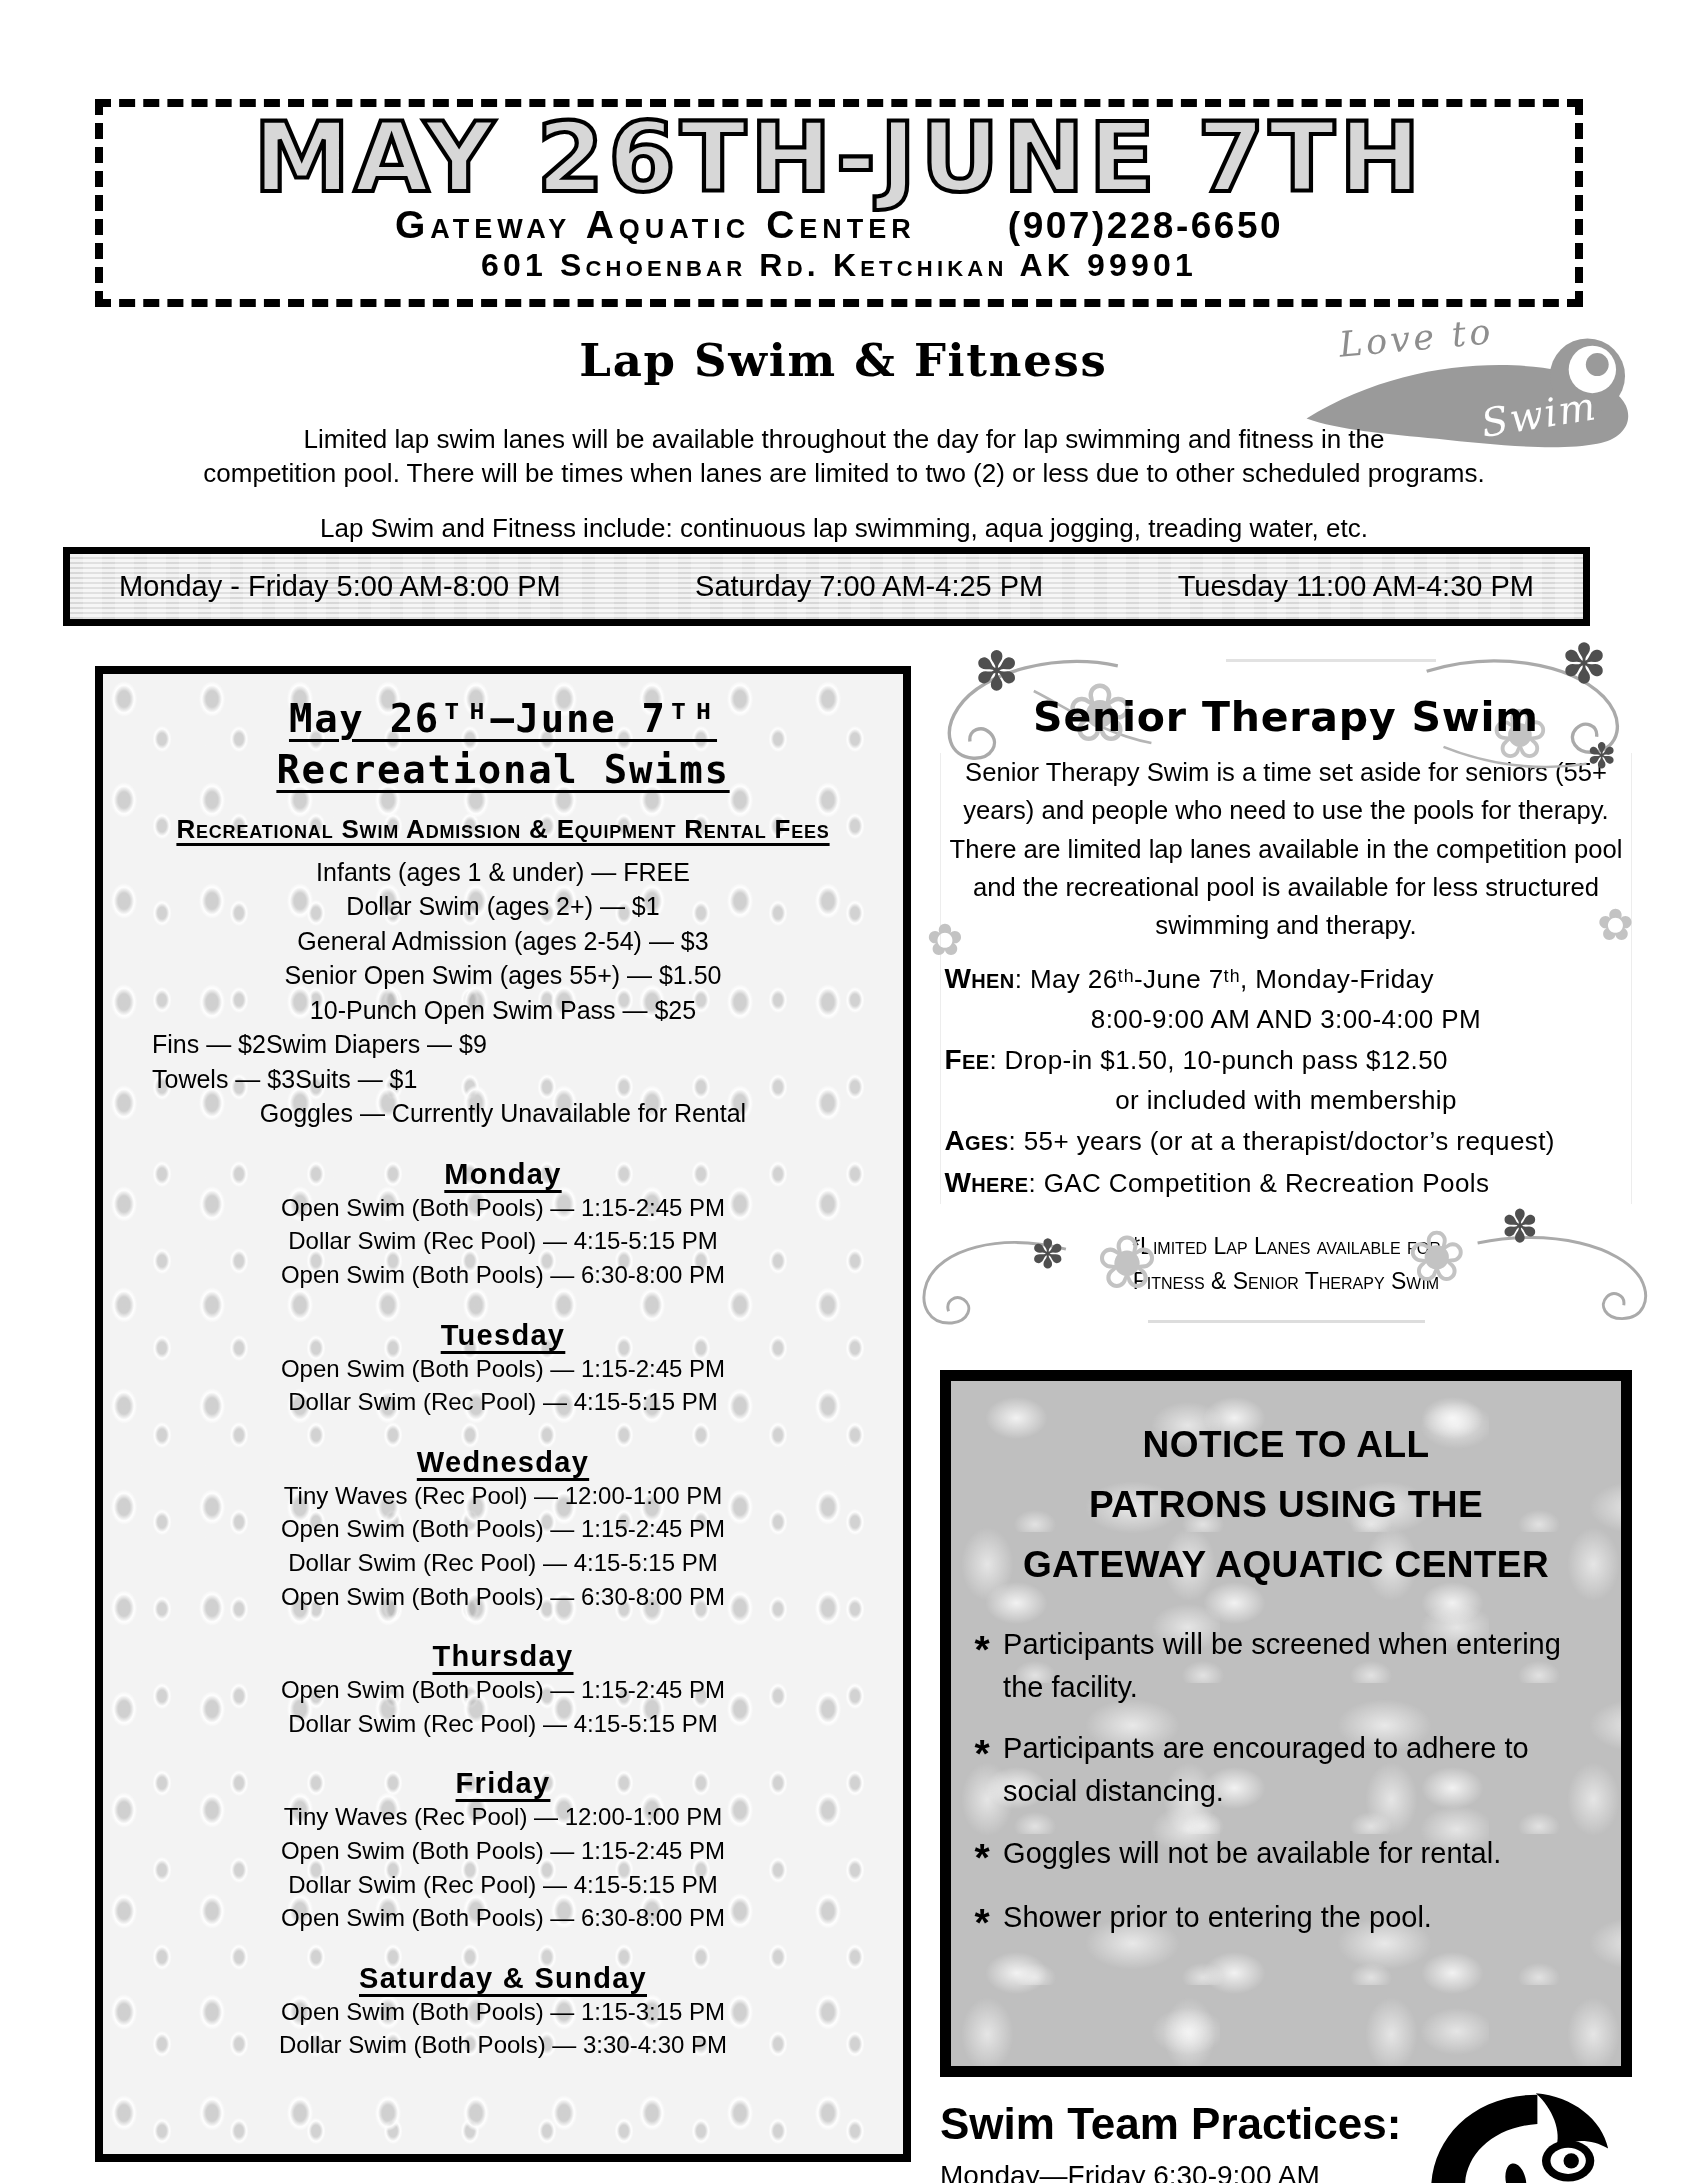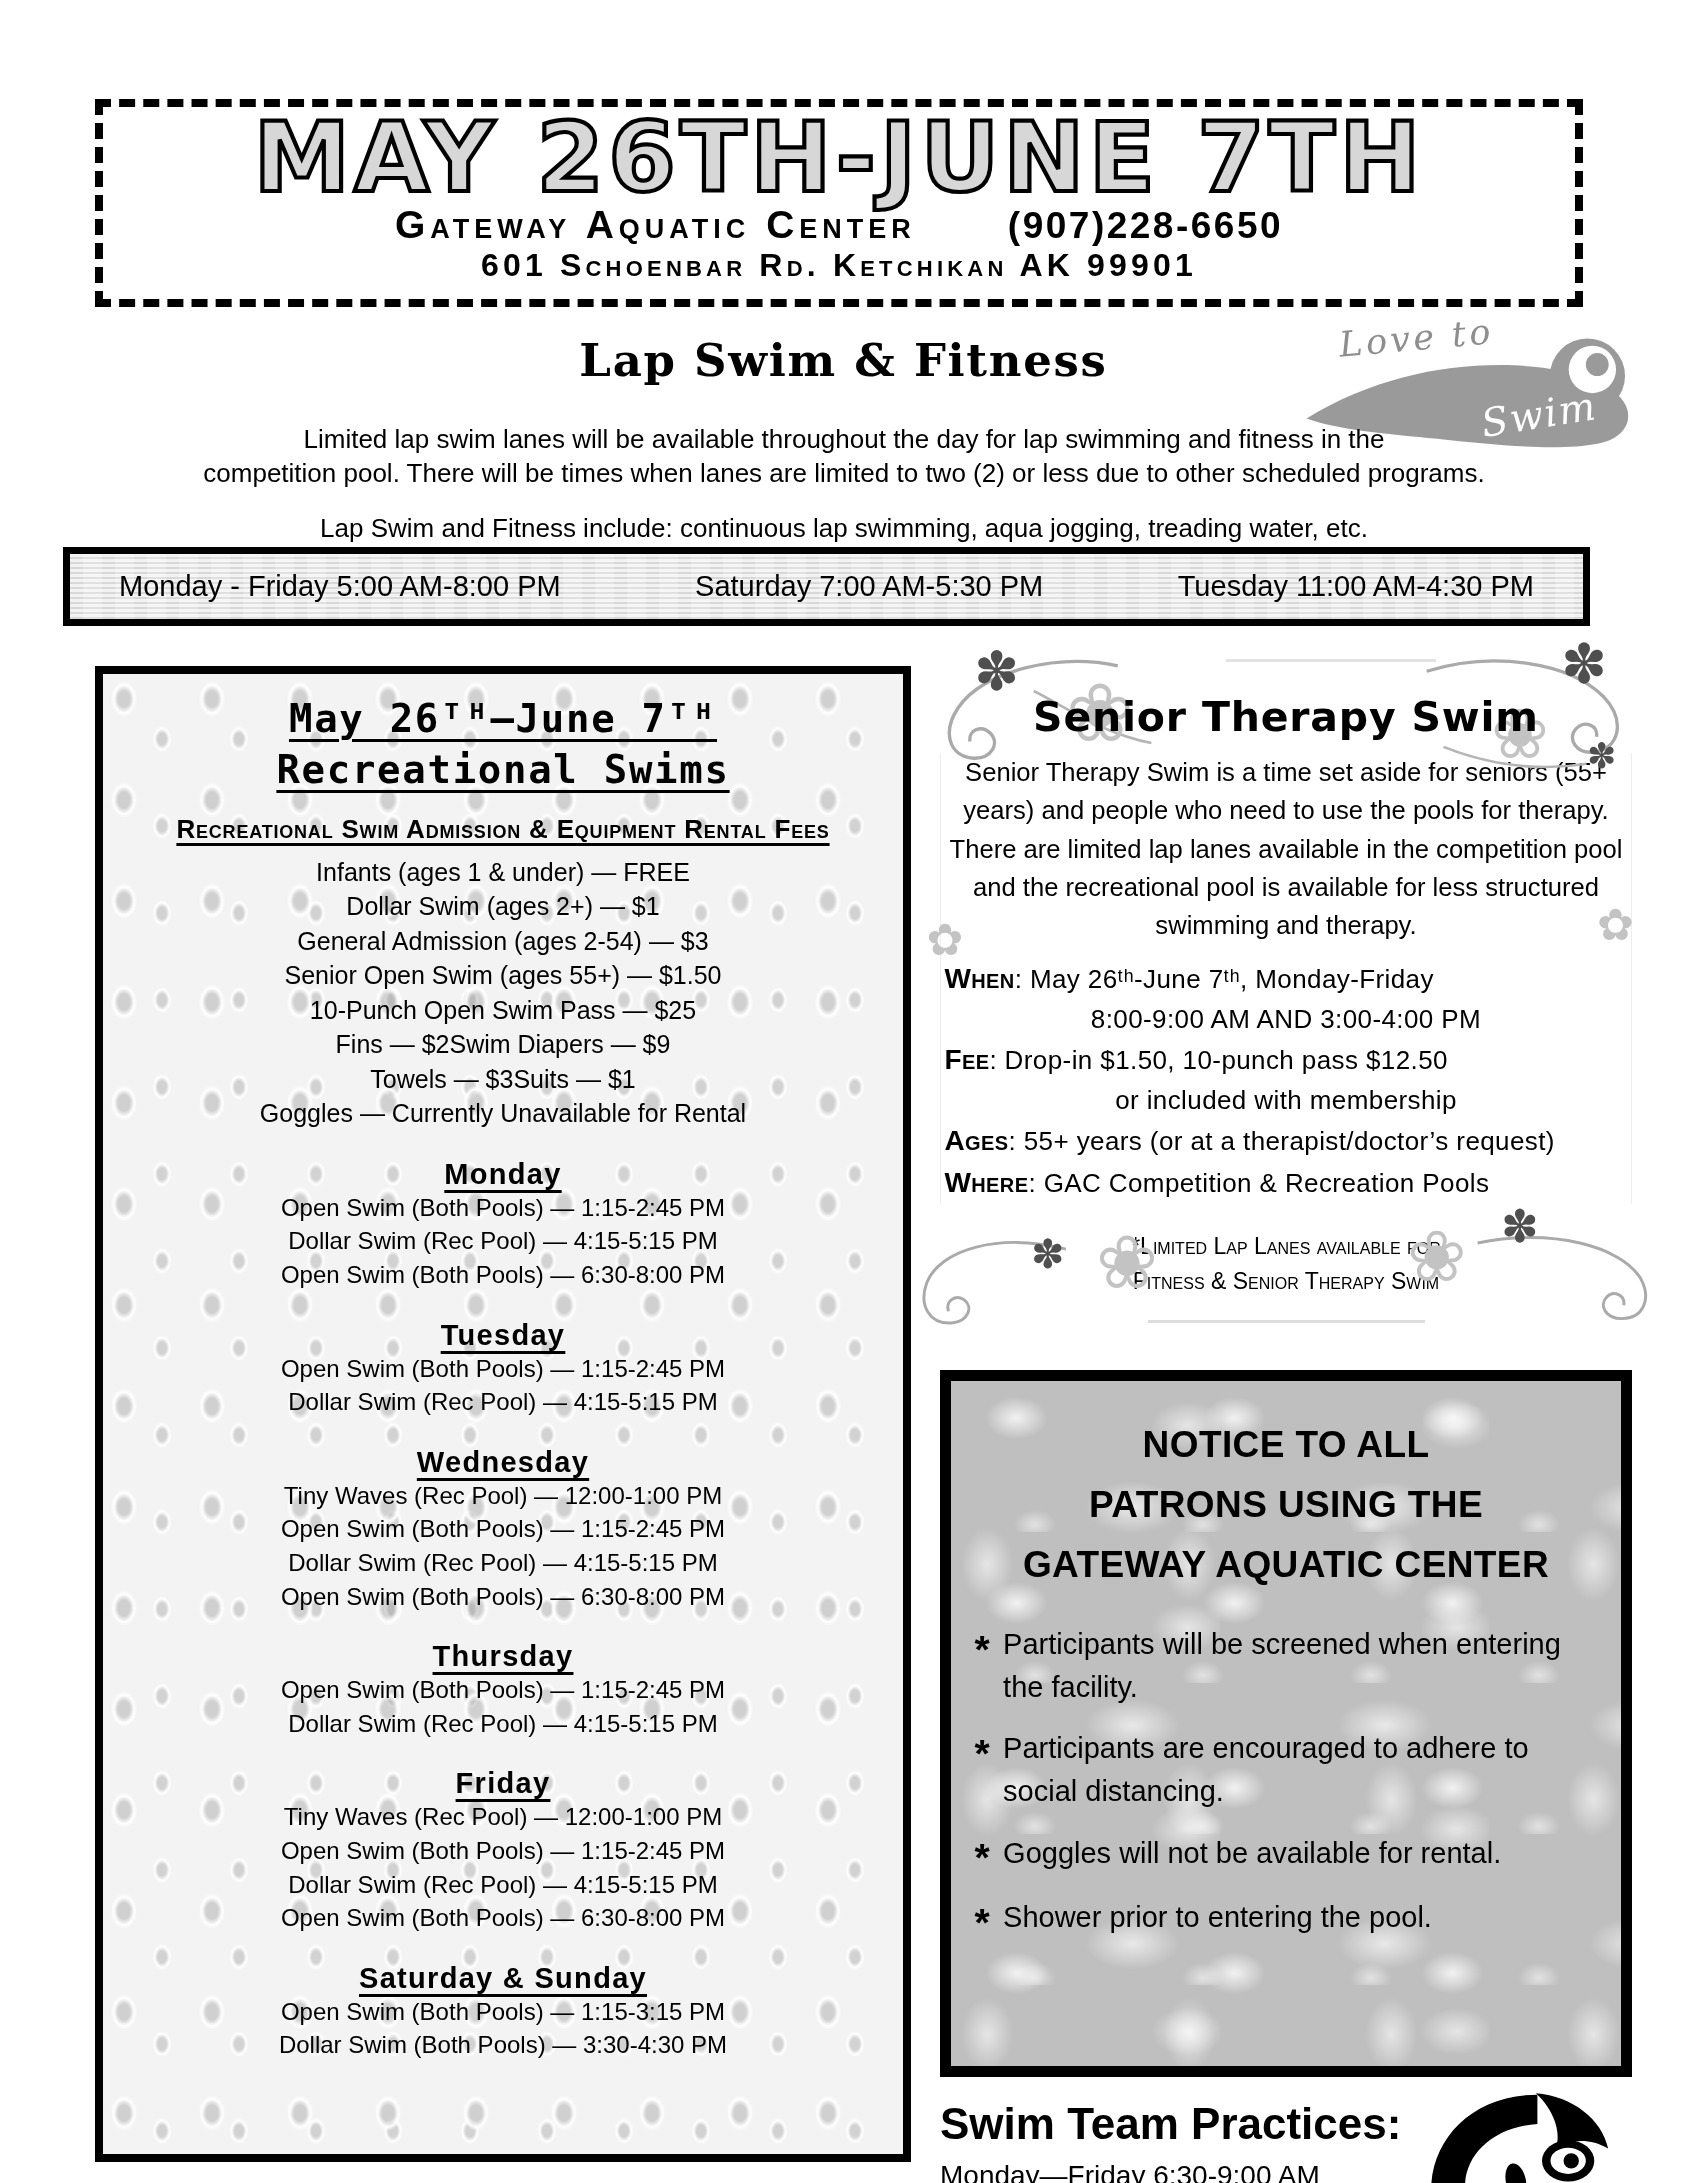--- a/index.html
+++ b/index.html
@@ -45,21 +45,21 @@
       radial-gradient(13.4px 18.5px at 59px 65px, rgba(140,140,140,.32) 0 32%, rgba(255,255,255,.92) 55%, rgba(243,243,243,0) 72%),
       radial-gradient(10px 13.4px at 38px 81px, rgba(155,155,155,.30) 0 32%, rgba(255,255,255,.9) 55%, rgba(243,243,243,0) 72%),
       radial-gradient(7.6px 10px at 74px 34px, rgba(150,150,150,.28) 0 32%, rgba(255,255,255,.9) 55%, rgba(243,243,243,0) 72%);
     background-size:88px 101px,77px 87px,64px 72px,54px 60px;}
   .rec-title{font-family:"DejaVu Sans Mono","DejaVu Sans",monospace;font-weight:bold;font-size:39px;
     line-height:1.3;letter-spacing:1.7px;}
   .rec-title span{text-decoration:underline;text-decoration-thickness:3.4px;text-underline-offset:6.7px;}
   .fees-heading{margin-top:18.5px;font-variant:small-caps;font-weight:bold;font-size:26px;letter-spacing:0.8px;}
   .fees-heading span{text-decoration:underline;text-decoration-thickness:2.5px;text-underline-offset:5px;}
   .fees-list{margin-top:10px;font-size:25px;line-height:1.38;}
-  .fee-pair{display:flex;justify-content:center;padding:0 49px;font-size:25px;line-height:1.38;}
+  .fee-pair{display:flex;justify-content:flex-start;padding:0 49px;font-size:25px;line-height:1.38;}
   .fee-note{font-size:25px;line-height:1.38;}
   .day-block{margin-top:0;}
   .day-name{margin-top:27px;font-weight:bold;font-size:29px;letter-spacing:1.3px;
     text-decoration:underline;text-decoration-thickness:2.5px;text-underline-offset:5.9px;}
   .day-items{font-size:24px;line-height:1.4;}
 
   
   .right-col{position:absolute;left:940px;top:666px;width:692px;}
   .senior-topline{position:absolute;left:286px;top:-6.7px;width:210px;height:2.5px;background:#e2e2e2;}
   .senior-title{position:relative;margin-top:27px;text-align:center;font-family:"DejaVu Sans",sans-serif;
@@ -131,21 +131,21 @@
 
   <div class="para para1">
 
   <div>Limited lap swim lanes will be available throughout the day for lap swimming and fitness in the</div>
       <div>competition pool. There will be times when lanes are limited to two (2) or less due to other scheduled programs.</div>
     </div>
   <div class="para para2">Lap Swim and Fitness include: continuous lap swimming, aqua jogging, treading water, etc.</div>
 
   <div class="hours">
     <span>Monday - Friday 5:00 AM-8:00 PM</span>
-    <span>Saturday 7:00 AM-5:30 PM</span>
+    <span>Saturday 7:00 AM-4:25 PM</span>
     <span>Tuesday 11:00 AM-4:30 PM</span>
   </div>
 
   <div class="rec-box">
     <div class="rec-title">
       <div><span>May 26ᵀᴴ–June 7ᵀᴴ</span></div>
       <div><span>Recreational Swims</span></div>
     </div>
     <div class="fees-heading">
       <span>Recreational Swim Admission &amp; Equipment Rental Fees</span>

